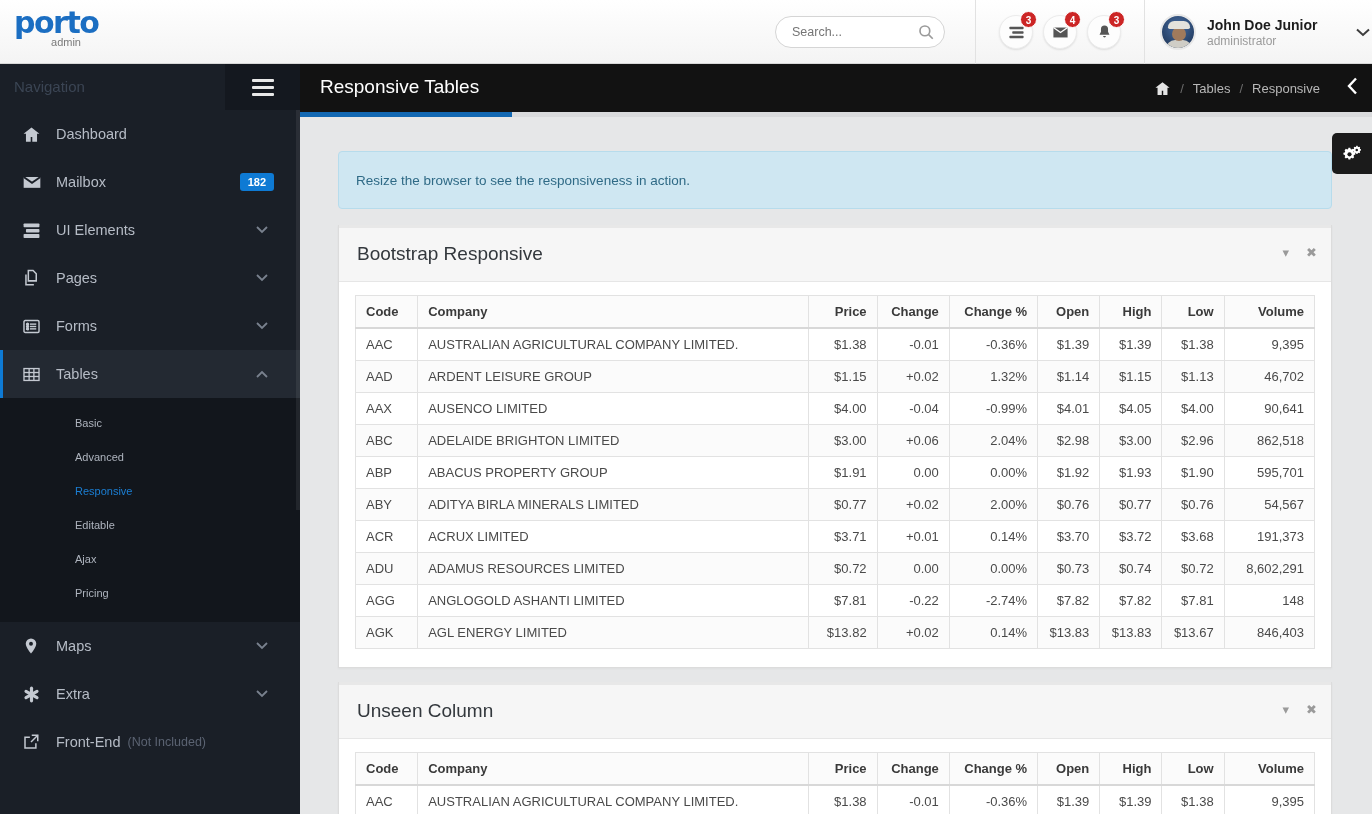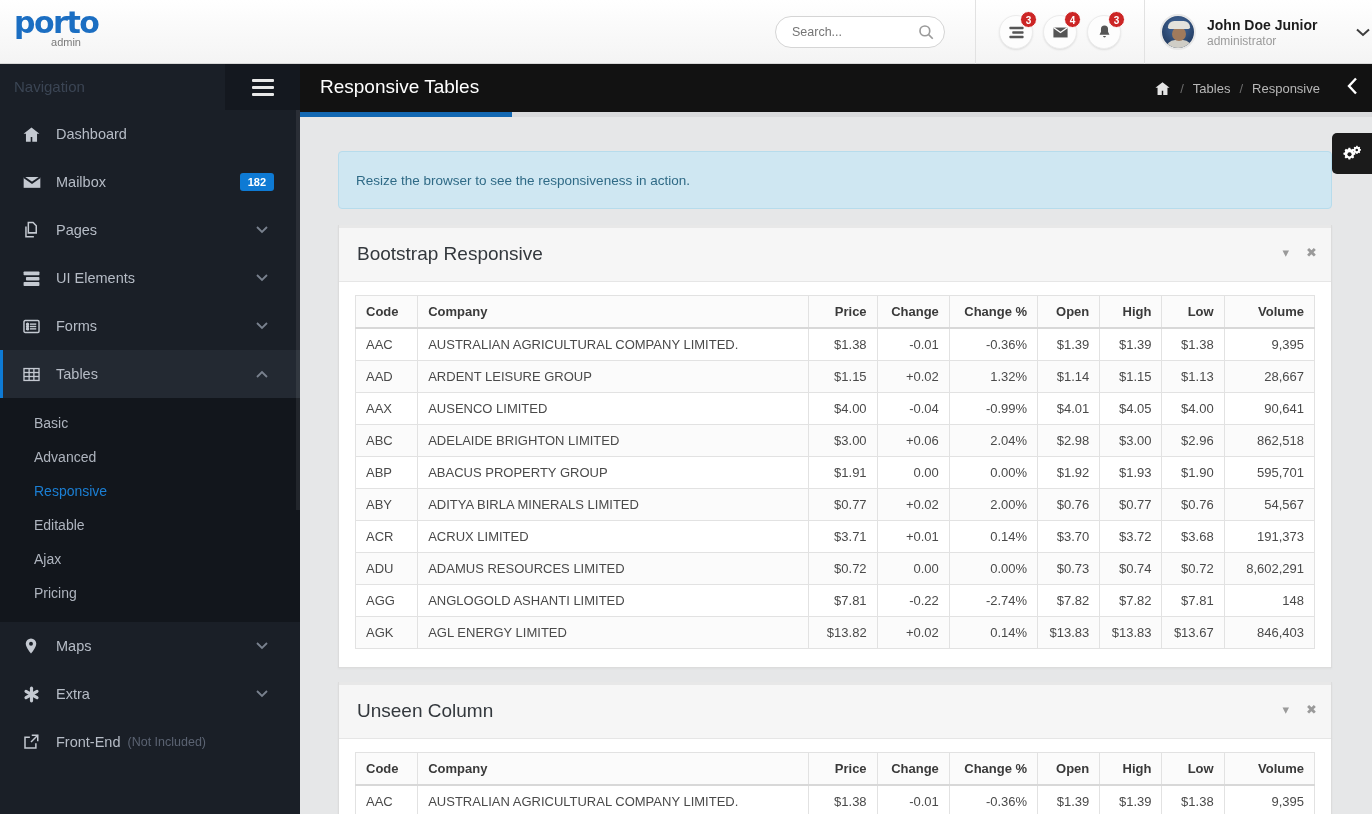--- a/index.html
+++ b/index.html
@@ -152,21 +152,21 @@
   .nav-item.active {
     background: #232932;
   }
   .nav-item.active::before {
     content: ""; position: absolute; left: 0; top: 0; bottom: 0; width: 3px;
     background: #0e7ad4;
   }
   .subnav { background: #12161c; padding: 8px 0 12px 0; }
   .subnav-item {
     height: 34px; display: flex; align-items: center;
-    padding-left: 34px; font-size: 14px; color: #aeb4be; cursor: pointer;
+    padding-left: 75px; font-size: 11px; color: #aeb4be; cursor: pointer;
   }
   .subnav-item.current { color: #1b7fd4; }
   #sidebar-scrollbar {
     position: absolute; right: 0; top: 46px; width: 4px; height: 400px;
     background: rgba(255,255,255,0.07);
   }
 
   
   #page-header {
     position: absolute; left: 300px; top: 64px;
@@ -369,42 +369,42 @@
         <path d="M2 6h20v13H2z"></path>
           <path d="M2 6l10 7 10-7" fill="none" stroke="#1a1f27" stroke-width="2.2"></path>
       </svg>
     </span>
     <span class="nav-label">Mailbox</span>
     <span class="nav-badge">182</span>
   </div>
 
   <div class="nav-item">
     <span class="nav-ico">
-      <svg width="19" height="19" viewBox="0 0 24 24" fill="none" stroke="currentColor" stroke-width="1.9">
-        <path d="M8 2h6l4 4v9H8z"></path>
-          <path d="M5 7v13h10"></path>
-      </svg>
-    </span>
-    <span class="nav-label">Pages</span>
+      <svg width="19" height="19" viewBox="0 0 24 24" fill="currentColor">
+        <rect x="2" y="3" width="20" height="5" rx="1"></rect>
+        <rect x="5" y="10" width="17" height="4.5" rx="1"></rect>
+        <rect x="2" y="16.5" width="20" height="5" rx="1"></rect>
+      </svg>
+    </span>
+    <span class="nav-label">UI Elements</span>
     <span class="nav-caret">
       <svg width="12" height="8" viewBox="0 0 12 8" fill="none" stroke="currentColor" stroke-width="1.8">
           <path d="M1 1l5 5 5-5"></path>
         </svg>
     </span>
   </div>
 
   <div class="nav-item">
     <span class="nav-ico">
-      <svg width="19" height="19" viewBox="0 0 24 24" fill="currentColor">
-        <rect x="2" y="3" width="20" height="5" rx="1"></rect>
-        <rect x="5" y="10" width="17" height="4.5" rx="1"></rect>
-        <rect x="2" y="16.5" width="20" height="5" rx="1"></rect>
-      </svg>
-    </span>
-    <span class="nav-label">UI Elements</span>
+      <svg width="19" height="19" viewBox="0 0 24 24" fill="none" stroke="currentColor" stroke-width="1.9">
+        <path d="M8 2h6l4 4v9H8z"></path>
+          <path d="M5 7v13h10"></path>
+      </svg>
+    </span>
+    <span class="nav-label">Pages</span>
     <span class="nav-caret">
       <svg width="12" height="8" viewBox="0 0 12 8" fill="none" stroke="currentColor" stroke-width="1.8">
           <path d="M1 1l5 5 5-5"></path>
         </svg>
     </span>
   </div>
 
   <div class="nav-item">
     <span class="nav-ico">
       <svg width="19" height="19" viewBox="0 0 24 24" fill="none" stroke="currentColor" stroke-width="1.8">
@@ -586,21 +586,21 @@
             </tr>
             <tr>
               <td class="col-code">AAD</td>
               <td class="col-company">ARDENT LEISURE GROUP</td>
               <td class="num w-price">$1.15</td>
               <td class="num w-change">+0.02</td>
               <td class="num w-changep">1.32%</td>
               <td class="num w-open">$1.14</td>
               <td class="num w-high">$1.15</td>
               <td class="num w-low">$1.13</td>
-              <td class="num w-volume">28,667</td>
+              <td class="num w-volume">46,702</td>
             </tr>
             <tr>
               <td class="col-code">AAX</td>
               <td class="col-company">AUSENCO LIMITED</td>
               <td class="num w-price">$4.00</td>
               <td class="num w-change">-0.04</td>
               <td class="num w-changep">-0.99%</td>
               <td class="num w-open">$4.01</td>
               <td class="num w-high">$4.05</td>
               <td class="num w-low">$4.00</td>

